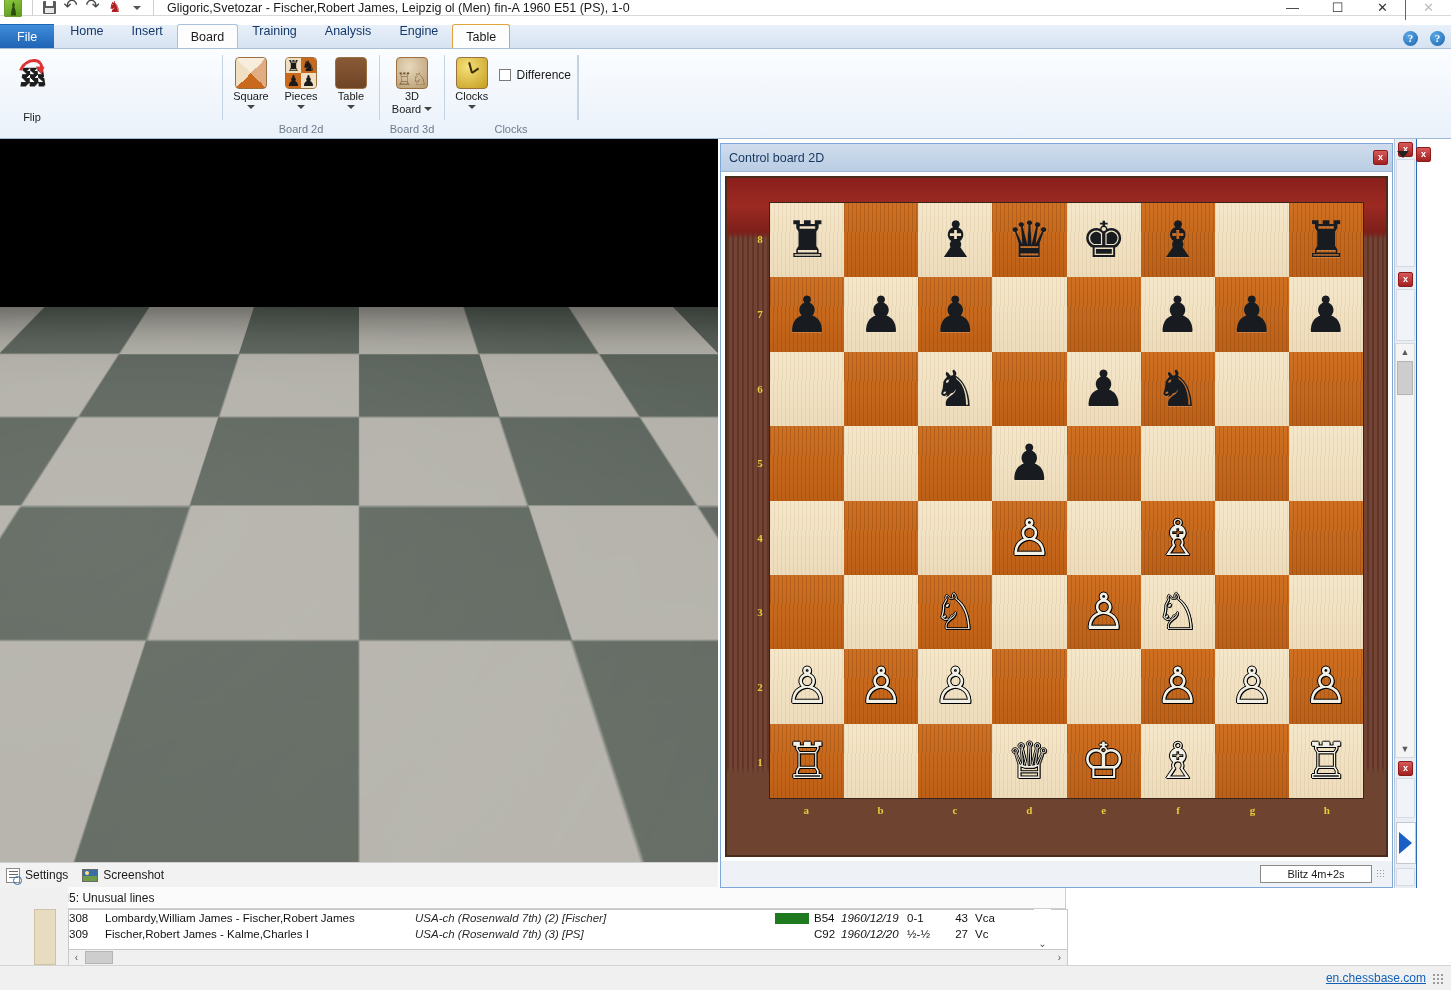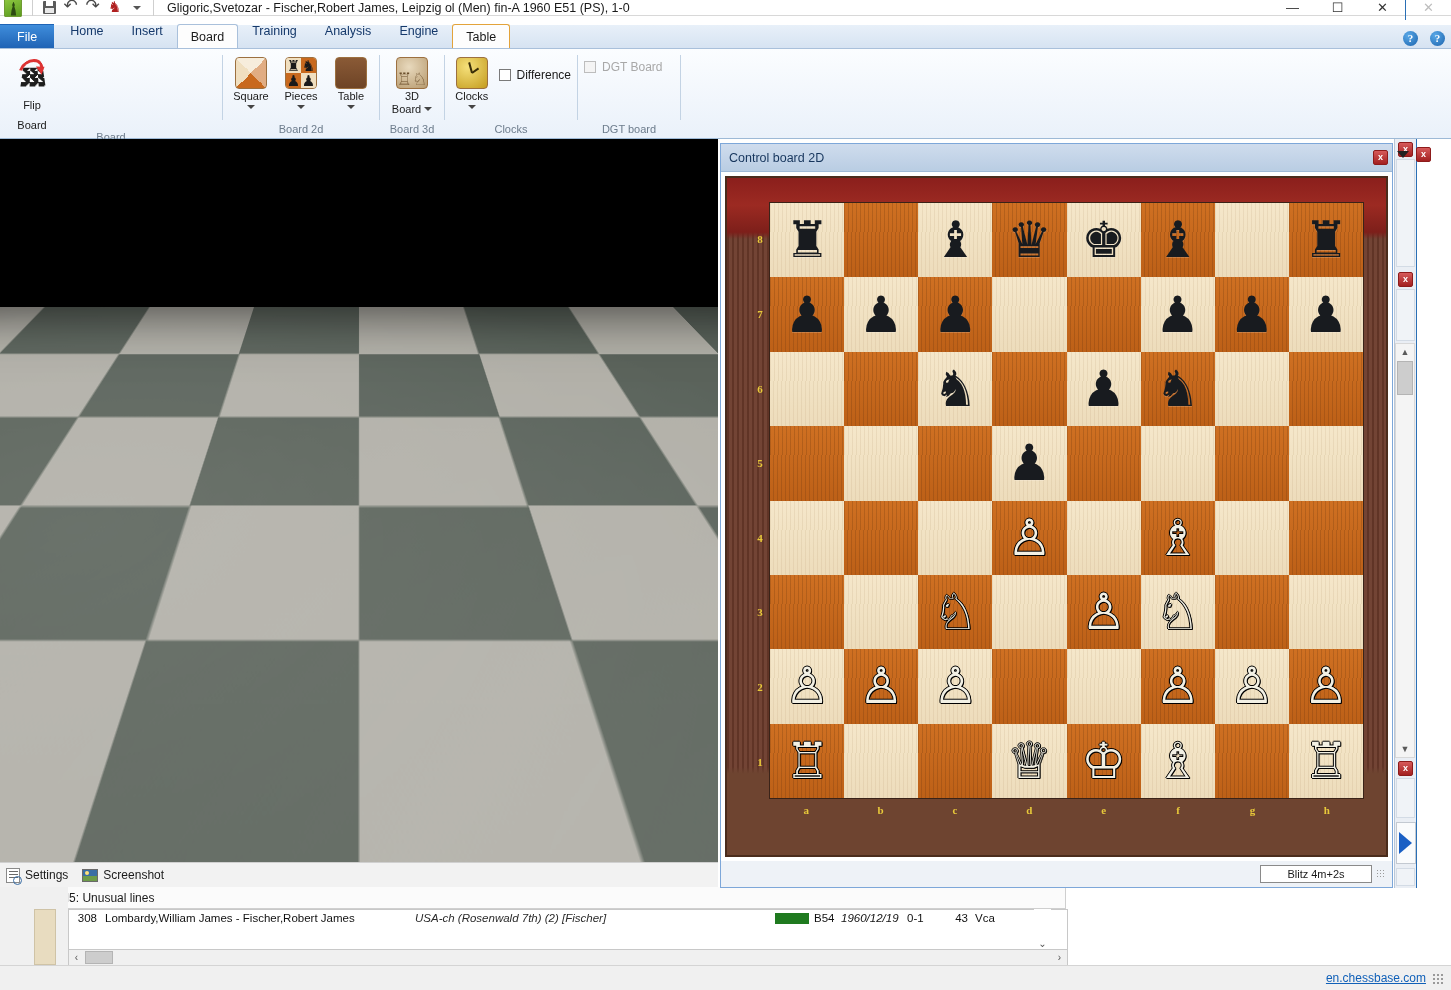--- a/index.html
+++ b/index.html
@@ -106,21 +106,21 @@
   .rgroup .rbody { flex:1; display:flex; align-items:flex-start; gap:6px; padding-top:3px; }
   .rgroup .rlabel {
     height:15px; text-align:center; font-size:11px; color:#6d7c8c; line-height:13px;
   }
   .rsep { width:1px; background:#c3d3e4; margin:6px 0 18px 0; }
 
   .bigbtn {
     width:52px; display:flex; flex-direction:column; align-items:center; cursor:default;
     padding-top:2px;
   }
-  .bigbtn .lbl { font-size:11px; color:#1a1a1a; text-align:center; line-height:12px; margin-top:8px; }
+  .bigbtn .lbl { font-size:11px; color:#1a1a1a; text-align:center; line-height:12px; margin-top:20px; }
   .flip-ico { width:30px; height:30px; position:relative; }
   .flip-ico .bd {
     position:absolute; left:5px; top:5px; width:22px; height:20px;
     background:
       linear-gradient(45deg,#fff 25%,transparent 25%) 0 0/8px 8px,
       linear-gradient(-45deg,#fff 25%,transparent 25%) 0 4px/8px 8px,
       #1d1d1d;
     transform: perspective(30px) rotateX(22deg);
   }
   .flip-ico .arw {
@@ -394,21 +394,21 @@
 
   
   .gamelist {
     position:absolute; left:68px; top:909px; width:1000px; height:48px;
     background:#fff; border:1px solid #c8c8c8; overflow:hidden;
   }
   .glrow {
     height:16px; display:flex; align-items:center; font-size:11.5px; color:#111;
     cursor:default; white-space:nowrap;
   }
-  .gl-num { width:36px; text-align:right; padding-right:8px; color:#111; }
+  .gl-num { width:36px; padding-right:8px; color:#111; }
   .gl-players { width:310px; }
   .gl-event { width:360px; font-style:italic; color:#2a2a2a; }
   .gl-flag { width:34px; height:11px; margin-right:5px; }
   .gl-eco { width:27px; }
   .gl-date { width:66px;font-style:italic; }
   .gl-res { width:42px; }
   .gl-moves { width:26px; text-align:right; padding-right:7px; }
   .gl-src { }
 
   .gl-hscroll {
@@ -583,29 +583,20 @@
         <div class="chk-row" style="margin-top:13px">
           <span class="chk-box"></span>
           <span class="chk-lbl">Difference</span>
         </div>
       </div>
       <div class="rlabel">Clocks</div>
     </div>
 
     <div class="rsep"></div>
 
-    <div class="rgroup" style="width:102px">
-      <div class="rbody">
-        <div class="chk-row" style="margin-top:5px">
-          <span class="chk-box dim"></span>
-          <span class="chk-lbl dim">DGT Board</span>
-        </div>
-      </div>
-      <div class="rlabel">DGT board</div>
-    </div>
 
     <div class="rsep"></div>
   </div>
 
   <div class="board3d">
     <div class="b3d-surface"></div>
     <div id="p3-layer">
         <span class="p3 black" style="left: 118px; top: 285px; font-size: 66px;">♜</span>
         <span class="p3 black" style="left: 243px; top: 272px; font-size: 70px;">♝</span>
         <span class="p3 black" style="left: 312px; top: 268px; font-size: 74px;">♛</span>
@@ -870,20 +861,31 @@
         <span class="gl-num">308</span>
         <span class="gl-players">Lombardy,William James - Fischer,Robert James</span>
         <span class="gl-event">USA-ch (Rosenwald 7th) (2) [Fischer]</span>
         <span class="gl-flag" style="background: rgb(31, 122, 31);"></span>
         <span class="gl-eco">B54</span>
         <span class="gl-date">1960/12/19</span>
         <span class="gl-res">0-1</span>
         <span class="gl-moves">43</span>
         <span class="gl-src">Vca</span>
       </div>
+      <div class="glrow">
+        <span class="gl-num">309</span>
+        <span class="gl-players">Fischer,Robert James - Kalme,Charles I</span>
+        <span class="gl-event">USA-ch (Rosenwald 7th) (3) [PS]</span>
+        <span class="gl-flag" style="background: transparent;"></span>
+        <span class="gl-eco">C92</span>
+        <span class="gl-date">1960/12/20</span>
+        <span class="gl-res">½-½</span>
+        <span class="gl-moves">27</span>
+        <span class="gl-src">Vc</span>
+      </div>
     </div>
 
   <div class="gl-vscroll">
     <span>⌄</span>
   </div>
 
   <div class="gl-hscroll">
     <span class="hs-arrow">‹</span>
     <span class="hs-thumb"></span>
     <span class="hs-track"></span>

